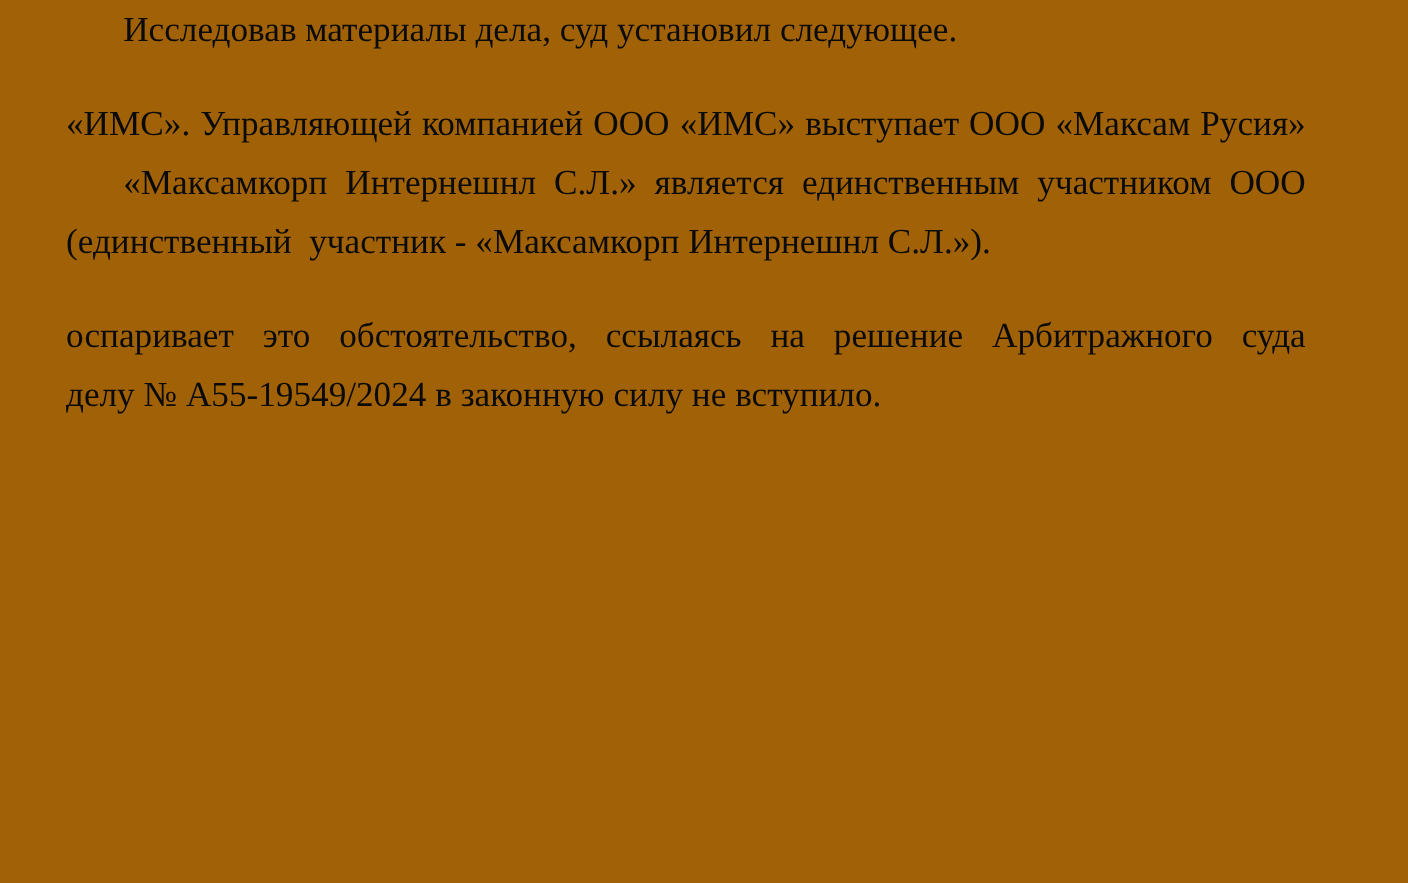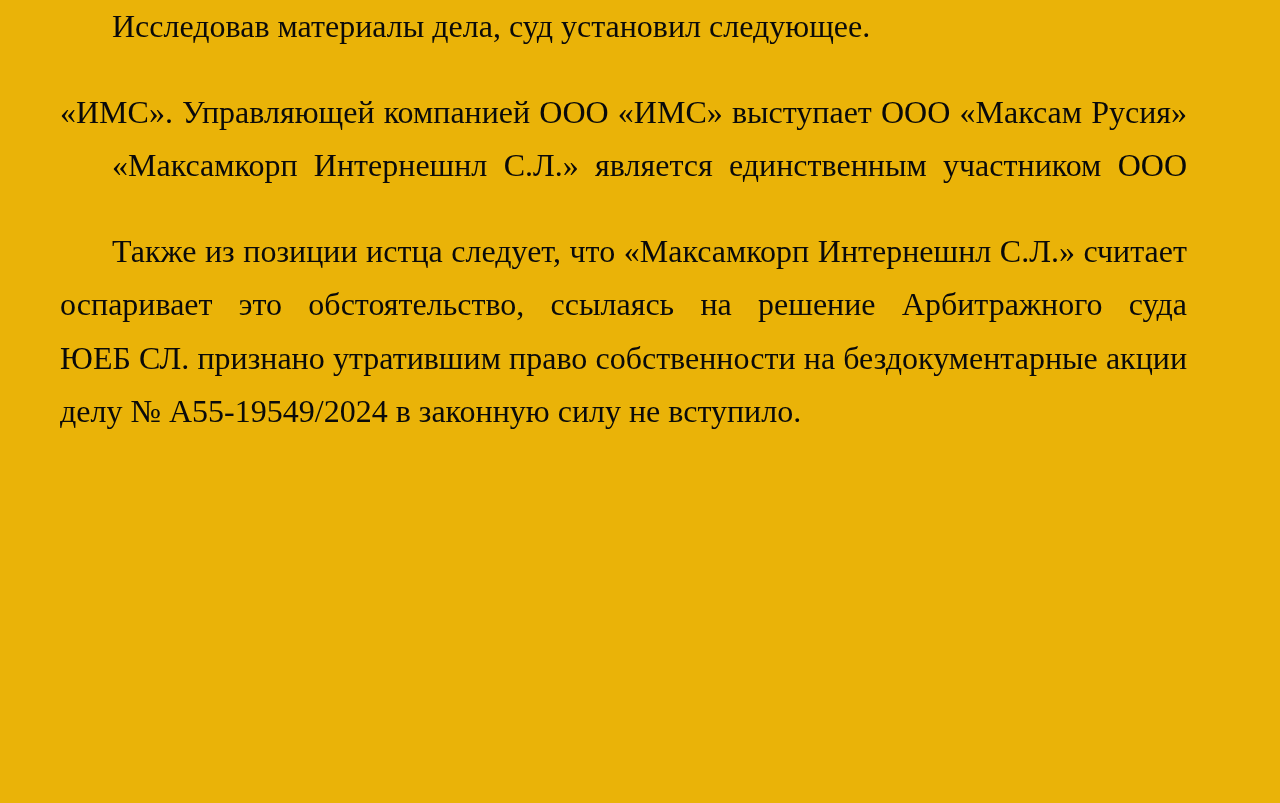--- a/index.html
+++ b/index.html
@@ -7,21 +7,21 @@
     padding: 0;
     width: 1280px;
     height: 803px;
     overflow: hidden;
     background: #ffffff;
   }
   .page {
     position: relative;
     width: 1280px;
     height: 803px;
-    background: #eab308;
+    background: #a16207;
   }
   .textblock {
     position: absolute;
     left: 60px;
     top: 0;
     width: 1127px;
     font-family: "Liberation Serif", "DejaVu Serif", serif;
     font-size: 32px;
     line-height: 53.5px;
     color: #0a0a0a;
@@ -50,27 +50,26 @@
 
     <p class="paragraph">
       </p>
       <div class="ln ind last">Исследовав материалы дела, суд установил следующее.</div>
     <p></p>
 
     <p class="paragraph">
       </p>
       <div class="ln jst">«ИМС». Управляющей компанией ООО «ИМС» выступает ООО «Максам Русия»</div>
       <div class="ln ind jst">«Максамкорп Интернешнл С.Л.» является единственным участником ООО</div>
+      <div class="ln last">(единственный &nbsp;участник - «Максамкорп Интернешнл С.Л.»).</div>
     <p></p>
 
     <p class="paragraph">
       </p>
-      <div class="ln ind jst">Также из позиции истца следует, что «Максамкорп Интернешнл С.Л.» считает</div>
       <div class="ln jst">оспаривает это обстоятельство, ссылаясь на решение Арбитражного суда</div>
-      <div class="ln jst">ЮЕБ СЛ. признано утратившим право собственности на бездокументарные акции</div>
       <div class="ln last">делу № А55-19549/2024 в законную силу не вступило.</div>
     <p></p>
 
     <p class="paragraph">
       </p>
     <p></p>
 
   </div>
 </div>
 

